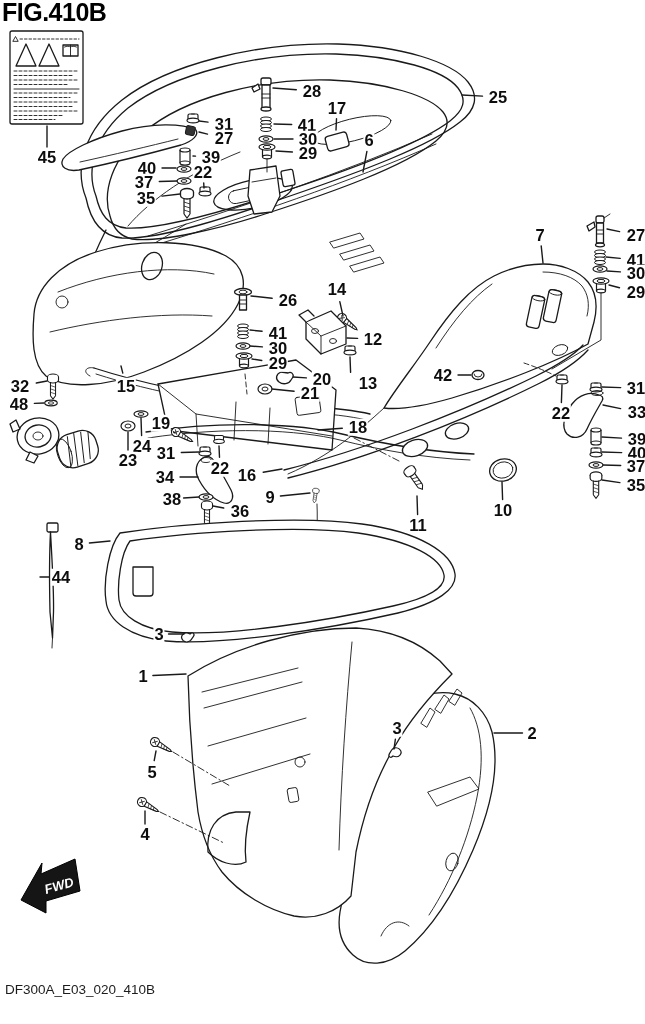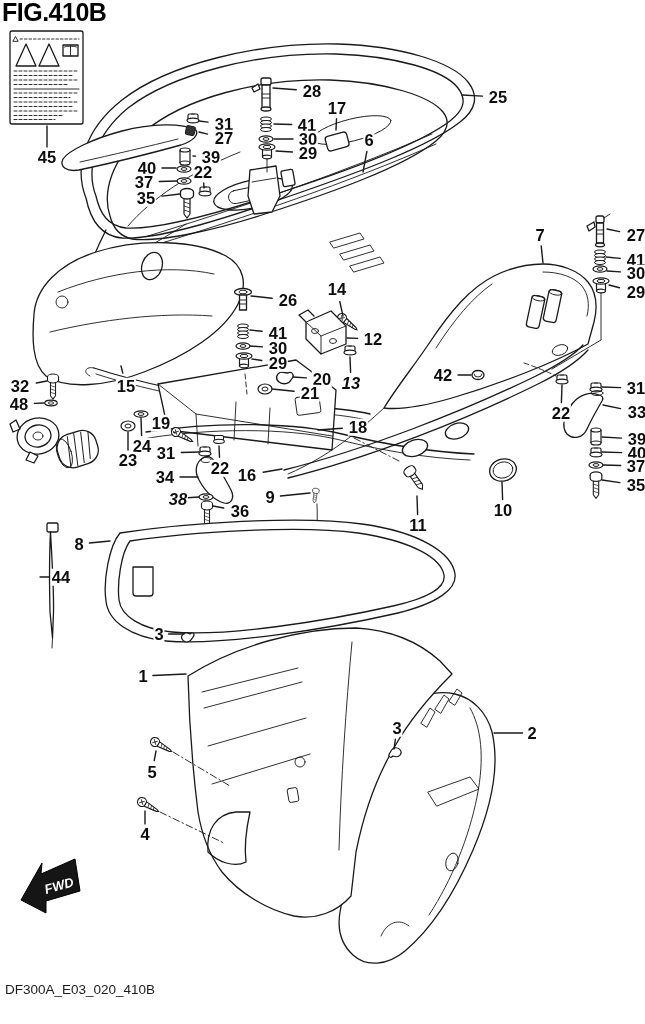--- a/index.html
+++ b/index.html
@@ -402,36 +402,36 @@
       <div class="callout" style="left: 636px; top: 260px;">41</div>
       <div class="callout" style="left: 636px; top: 273px;">30</div>
       <div class="callout" style="left: 636px; top: 292px;">29</div>
       <div class="callout" style="left: 540px; top: 235px;">7</div>
       <div class="callout" style="left: 288px; top: 300px;">26</div>
       <div class="callout" style="left: 337px; top: 289px;">14</div>
       <div class="callout" style="left: 278px; top: 333px;">41</div>
       <div class="callout" style="left: 278px; top: 348px;">30</div>
       <div class="callout" style="left: 373px; top: 339px;">12</div>
       <div class="callout" style="left: 278px; top: 363px;">29</div>
-      <div class="callout" style="left: 351px; top: 383px; font-style: italic;">13</div>
+      <div class="callout" style="left: 368px; top: 383px;">13</div>
       <div class="callout" style="left: 322px; top: 379px;">20</div>
       <div class="callout" style="left: 310px; top: 393px;">21</div>
       <div class="callout" style="left: 443px; top: 375px;">42</div>
       <div class="callout" style="left: 126px; top: 386px;">15</div>
       <div class="callout" style="left: 20px; top: 386px;">32</div>
       <div class="callout" style="left: 19px; top: 404px;">48</div>
       <div class="callout" style="left: 358px; top: 427px;">18</div>
       <div class="callout" style="left: 161px; top: 423px;">19</div>
       <div class="callout" style="left: 142px; top: 446px; text-align: center;">24</div>
       <div class="callout" style="left: 128px; top: 460px;">23</div>
       <div class="callout" style="left: 166px; top: 453px;">31</div>
       <div class="callout" style="left: 220px; top: 468px;">22</div>
       <div class="callout" style="left: 165px; top: 477px;">34</div>
       <div class="callout" style="left: 247px; top: 475px;">16</div>
-      <div class="callout" style="left: 178px; top: 499px; font-style: italic;">38</div>
+      <div class="callout" style="left: 172px; top: 499px;">38</div>
       <div class="callout" style="left: 240px; top: 511px;">36</div>
       <div class="callout" style="left: 270px; top: 497px;">9</div>
       <div class="callout" style="left: 561px; top: 413px;">22</div>
       <div class="callout" style="left: 636px; top: 388px;">31</div>
       <div class="callout" style="left: 637px; top: 412px;">33</div>
       <div class="callout" style="left: 637px; top: 439px;">39</div>
       <div class="callout" style="left: 637px; top: 453px;">40</div>
       <div class="callout" style="left: 636px; top: 466px;">37</div>
       <div class="callout" style="left: 636px; top: 485px;">35</div>
       <div class="callout" style="left: 503px; top: 510px;">10</div>

